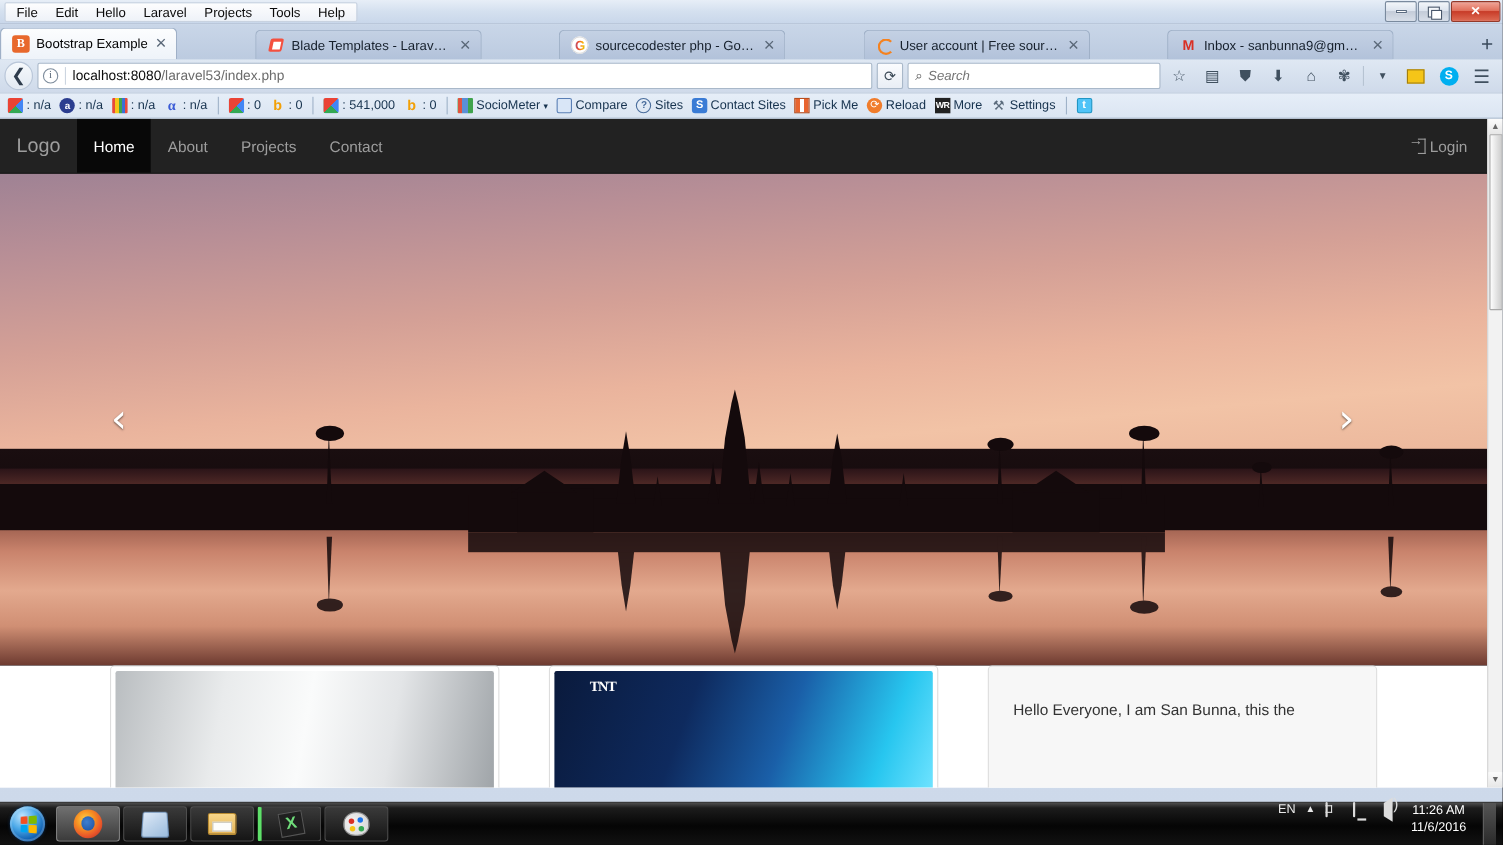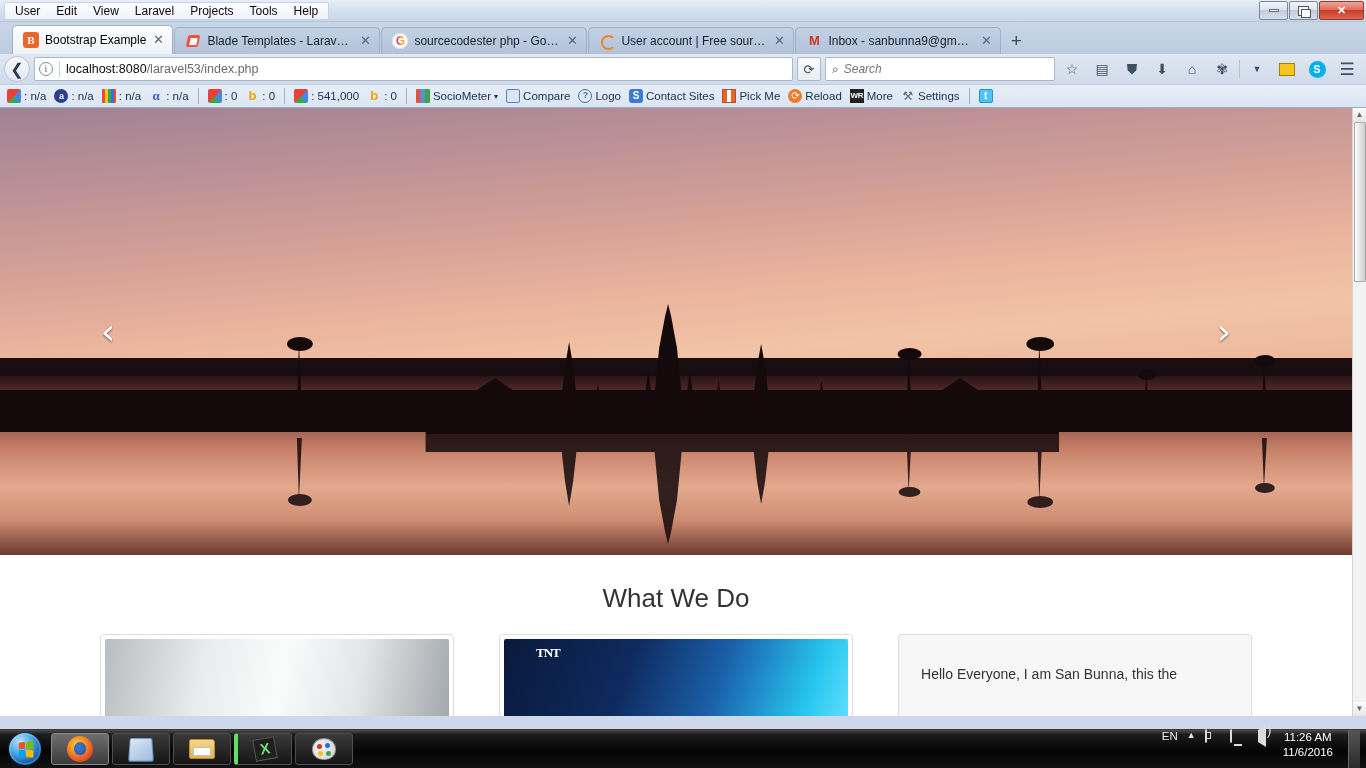--- a/index.html
+++ b/index.html
@@ -43,21 +43,21 @@
     border-color: #93392a; color: #fff; font-weight: bold; width: 45px;
   }
   .win-btn .min-glyph { display:block; width: 10px; height: 3px; background: #fff; box-shadow: 0 0 0 1px #5b6b80 inset; }
   .win-btn .max-glyph { display:block; width: 11px; height: 10px; border: 1px solid #48566a; background: #f4f7fb; position: relative; }
   .win-btn .max-glyph:after { content:""; position:absolute; left:2px; top:2px; width:8px; height:7px; border:1px solid #48566a; background:#fff; }
 
   
   .tabstrip {
     position: relative; height: 32px;
     background: linear-gradient(#c9d6e8, #bccbe0);
-    padding-left: 12px; display: flex; align-items: flex-end;
+    padding-left: 0; display: flex; align-items: flex-end; justify-content: space-between;
   }
   .tab {
     position: relative; height: 27px; display: flex; align-items: center;
     padding: 0 6px 0 10px; margin-right: 1px;
     background: linear-gradient(#c4d1e4, #b2c2da);
     border: 1px solid #9fb0c7; border-bottom: none;
     border-radius: 5px 5px 0 0;
     font-size: 12px; color: #16202c; cursor: pointer;
     max-width: 206px; min-width: 150px;
   }
@@ -319,23 +319,23 @@
   .spk-ico { width:0;height:0; border-top:5px solid transparent; border-bottom:5px solid transparent; border-right:8px solid #dcdcdc; position:relative;}
   .spk-ico:after { content:")"; position:absolute; left:9px; top:-8px; color:#dcdcdc; font-size:14px;}
 </style>
 </head>
 <body>
 
 <div id="browser-window">
 
   <div class="titlebar">
     <div class="menubar">
-      <div class="menu-item">User</div>
+      <div class="menu-item">File</div>
       <div class="menu-item">Edit</div>
-      <div class="menu-item">View</div>
+      <div class="menu-item">Hello</div>
       <div class="menu-item">Laravel</div>
       <div class="menu-item">Projects</div>
       <div class="menu-item">Tools</div>
       <div class="menu-item">Help</div>
     </div>
     <div class="win-buttons">
       <div class="win-btn">
           <span class="min-glyph"></span>
         </div>
       <div class="win-btn">
@@ -443,21 +443,21 @@
         <span class="mini mi-socio"></span>
         <span>SocioMeter</span>
         <span style="font-size:8px;">▾</span>
       </div>
     <div class="addon-item">
         <span class="mini mi-compare"></span>
         <span>Compare</span>
       </div>
     <div class="addon-item">
         <span class="mini mi-whois">?</span>
-        <span>Logo</span>
+        <span>Sites</span>
       </div>
     <div class="addon-item">
         <span class="mini mi-similar">S</span>
         <span>Contact Sites</span>
       </div>
     <div class="addon-item">
         <span class="mini mi-pick"></span>
         <span>Pick Me</span>
       </div>
     <div class="addon-item">
@@ -474,20 +474,35 @@
       </div>
     <div class="addon-sep"></div>
     <div class="addon-item">
         <span class="mini mi-twitter">t</span>
       </div>
   </div>
 
   <div class="viewport">
     <div class="page">
 
+      <div class="site-nav">
+        <div class="brand">Logo</div>
+        <div class="nav-links">
+          <div class="nav-link active">Home</div>
+          <div class="nav-link">About</div>
+          <div class="nav-link">Projects</div>
+          <div class="nav-link">Contact</div>
+        </div>
+        <div class="nav-right">
+          <div class="login-link">
+            <span class="signin-icon"></span>
+            <span>Login</span>
+          </div>
+        </div>
+      </div>
 
       <div class="carousel">
         <div class="sky"></div>
         <div class="shore"></div>
         <div class="water"></div>
 
         <svg class="temple" viewBox="0 0 1366 447" preserveAspectRatio="none">
 
           <g fill="#140a0c">
             <rect x="0" y="282" width="1366" height="42"></rect>
@@ -537,21 +552,20 @@
             <path d="M916 330 L918 384 L921 330 Z"></path>
             <ellipse cx="919" cy="384" rx="11" ry="5"></ellipse>
           </g>
         </svg>
 
         <div class="carousel-arrow prev">‹</div>
         <div class="carousel-arrow next">›</div>
 
       </div>
 
-      <h2 class="wwd-title">What We Do</h2>
 
       <div class="cards">
         <div class="card thumb">
           <div class="card-img img-iphone">
             
             
           </div>
         </div>
         <div class="card thumb">
           <div class="card-img img-samsung">

